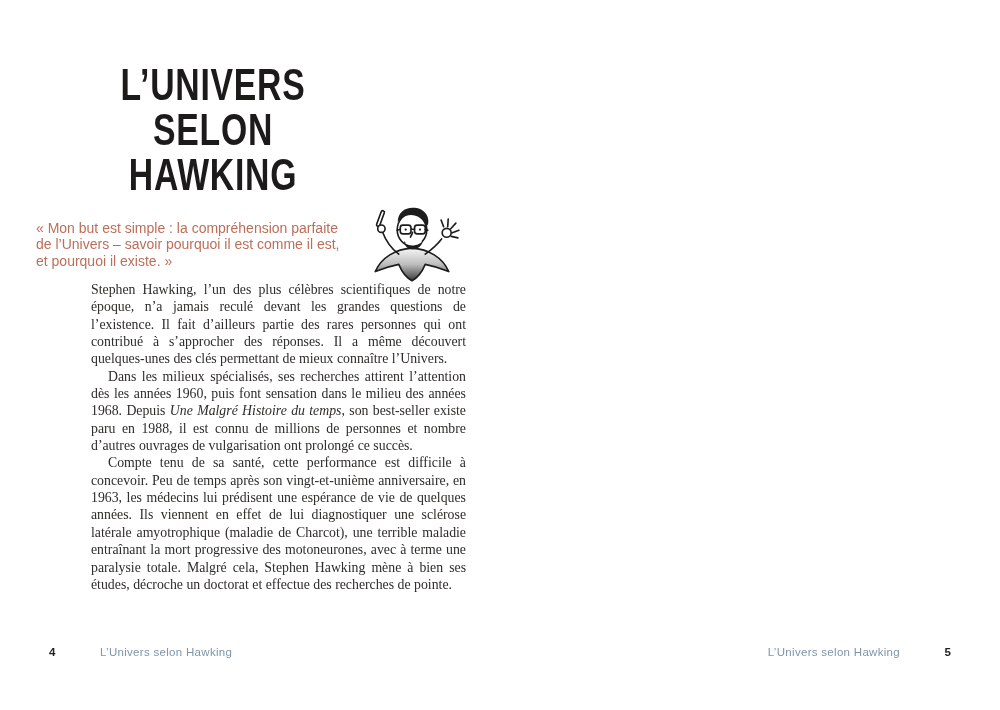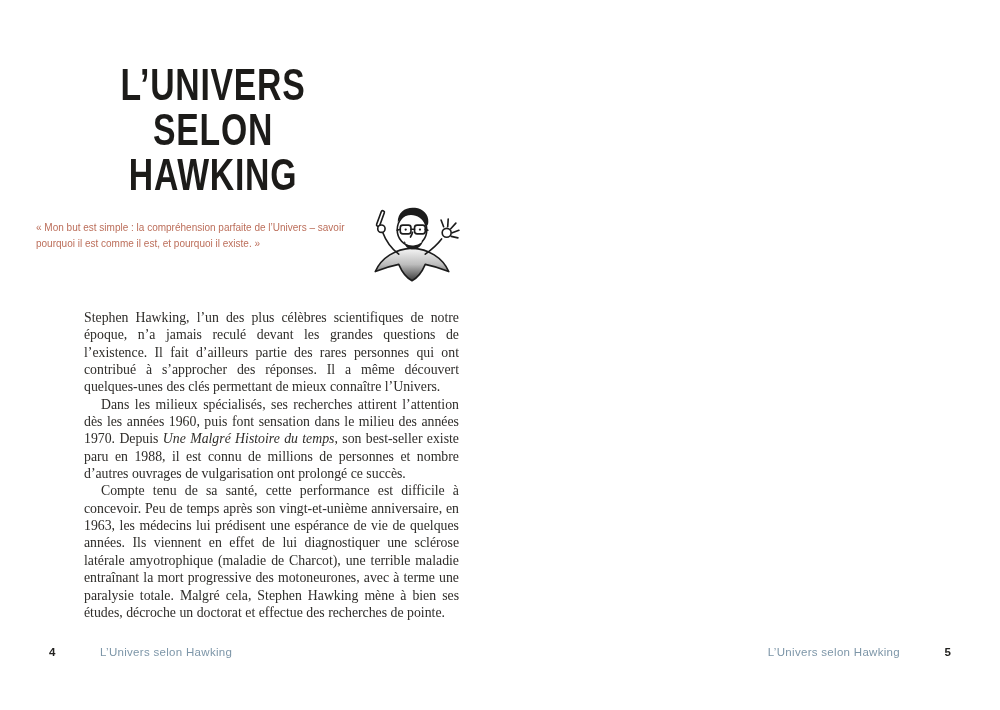--- a/index.html
+++ b/index.html
@@ -31,36 +31,36 @@
     display: block;
     transform: scaleX(0.75);
     transform-origin: 50% 50%;
     white-space: nowrap;
   }
 
   
   .pull-quote {
     font-family: "Liberation Sans", sans-serif;
     color: #bc6e5a;
-    font-size: 10px;
+    font-size: 14px;
     line-height: 16.3px;
   }
   .pull-quote-left  { position: absolute; left: 36px;  top: 220px; width: 312px; }
 
   
   .body-text {
     font-size: 13.8px;
     line-height: 17.35px;
     color: #2e2c29;
     text-align: justify;
   }
   .body-text p { margin: 0; }
   .body-text p.indent { text-indent: 17px; }
   .it { font-style: italic; }
-  .body-left         { position: absolute; left: 84px; top: 281px; width: 375px; margin-top: 28px; }
+  .body-left         { position: absolute; left: 91px; top: 281px; width: 375px; }
 
   
   .caricature { position: absolute; width: 102px; height: 78px; }
   .caricature-1 { left: 361px; top: 204px; }
   .caricature svg { width: 100%; height: 100%; display: block; }
 
   
   .footer-item {
     position: absolute;
     top: 645px;
@@ -119,21 +119,21 @@
           <circle cx="57.8" cy="24.8" r="1.1" fill="#1c1c1c" stroke="none"></circle>
           <path d="M50.5,27.5 C50,29.8 49.2,31.2 48.5,32.2"></path>
           <path d="M42,36 C46,40.5 56,40 61,35 C60,41.5 54,45 48.5,44 C44.5,43.2 42.5,39.5 42,36 Z" fill="#1c1c1c" stroke="none"></path>
           <path d="M44.5,38 C48,40.2 55,39.8 58.5,36.8" stroke="#ffffff" stroke-width="2"></path>
         </g>
       </svg>
     </div>
 
     <div class="body-text body-left">
       <p>Stephen Hawking, l’un des plus célèbres scientifiques de notre époque, n’a jamais reculé devant les grandes questions de l’existence. Il fait d’ailleurs partie des rares personnes qui ont contribué à s’approcher des réponses. Il a même découvert quelques-unes des clés permettant de mieux connaître l’Univers.</p>
-      <p class="indent"><span>Dans les milieux spécialisés, ses recherches attirent l’attention dès les années 1960, puis font sensation dans le milieu des années 1970. Depuis </span><span class="it">Une Malgré Histoire du temps</span><span>, son best-seller existe paru en 1988, il est connu de millions de personnes et nombre d’autres ouvrages de vulgarisation ont prolongé ce succès.</span></p>
+      <p class="indent"><span>Dans les milieux spécialisés, ses recherches attirent l’attention dès les années 1960, puis font sensation dans le milieu des années 1968. Depuis </span><span class="it">Une Malgré Histoire du temps</span><span>, son best-seller existe paru en 1988, il est connu de millions de personnes et nombre d’autres ouvrages de vulgarisation ont prolongé ce succès.</span></p>
       <p class="indent">Compte tenu de sa santé, cette performance est difficile à concevoir. Peu de temps après son vingt-et-unième anniversaire, en 1963, les médecins lui prédisent une espérance de vie de quelques années. Ils viennent en effet de lui diagnostiquer une sclérose latérale amyotrophique (maladie de Charcot), une terrible maladie entraînant la mort progressive des motoneurones, avec à terme une paralysie totale. Malgré cela, Stephen Hawking mène à bien ses études, décroche un doctorat et effectue des recherches de pointe.</p>
     </div>
 
     <div class="footer-item page-num f-left-num">4</div>
     <div class="footer-item running-title f-left-title">L’Univers selon Hawking</div>
   </div>
 
   <div class="page page-right">
 
     <div class="footer-item running-title f-right-title">L’Univers selon Hawking</div>

